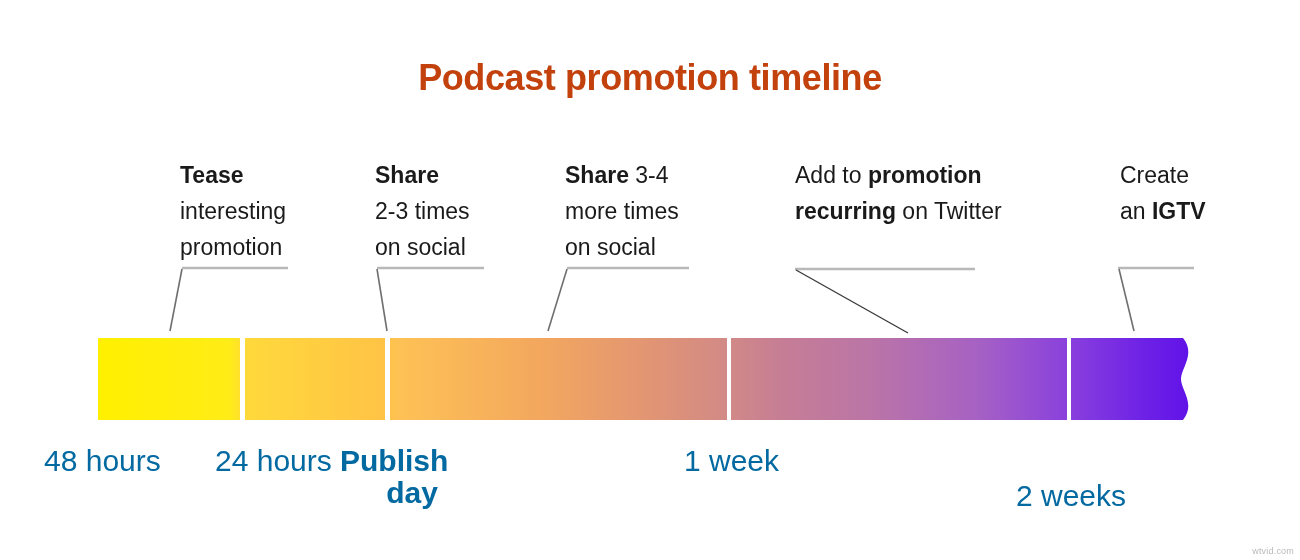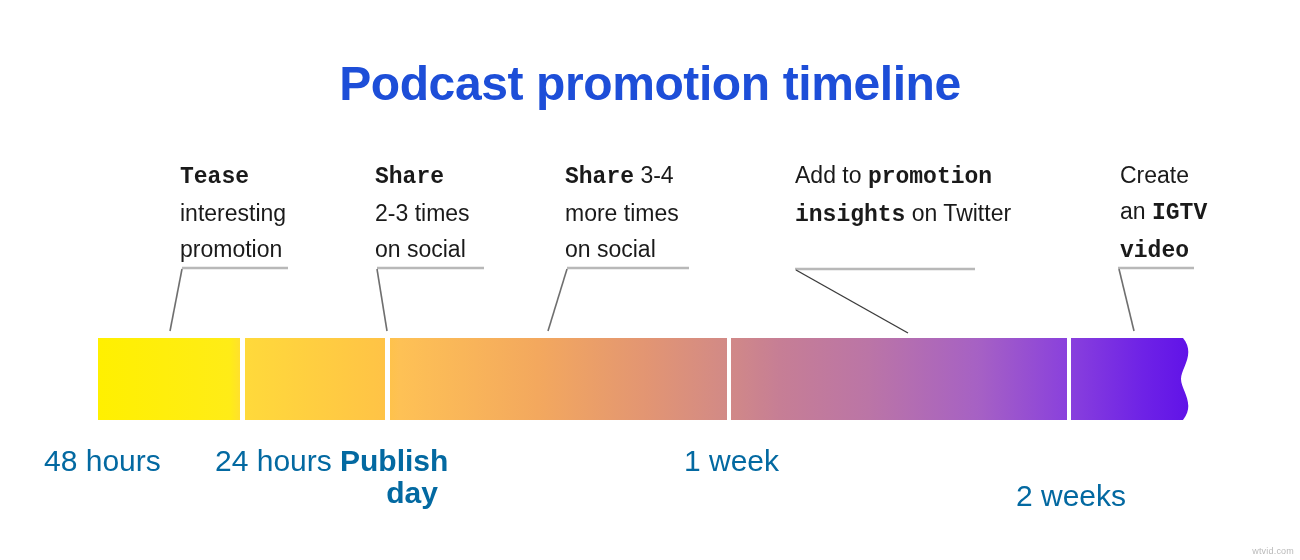--- a/index.html
+++ b/index.html
@@ -22,38 +22,37 @@
     inset: 0;
   }
 
   
   .title {
     position: absolute;
     top: 58px;
     left: 0;
     width: 1300px;
     text-align: center;
-    font-size: 48px;
+    font-size: 36px;
     font-weight: bold;
     letter-spacing: -0.4px;
-    color: #1d4ed8;
+    color: #c2410c;
     line-height: 1.1;
   }
 
   
   .annotation {
     position: absolute;
     font-size: 23px;
     line-height: 36px;
     color: #1a1a1a;
     font-weight: normal;
   }
   .annotation b {
     font-weight: bold;
-    font-family: Liberation Mono, monospace;
   }
 
   .ann-1 { left: 180px; top: 157px; width: 160px; }
   .ann-2 { left: 375px; top: 157px; width: 160px; }
   .ann-3 { left: 565px; top: 157px; width: 175px; }
   .ann-4 { left: 795px; top: 157px; width: 300px; }
   .ann-5 { left: 1120px; top: 157px; width: 140px; }
 
   
   .connectors {
@@ -125,27 +124,26 @@
   </div>
 
   <div class="annotation ann-3">
     <div><b>Share</b><span> 3-4</span></div>
     <div>more times</div>
     <div>on social</div>
   </div>
 
   <div class="annotation ann-4">
     <div><span>Add to </span><b>promotion</b></div>
-    <div><b>insights</b><span> on Twitter</span></div>
+    <div><b>recurring</b><span> on Twitter</span></div>
   </div>
 
   <div class="annotation ann-5">
     <div>Create</div>
     <div><span>an </span><b>IGTV</b></div>
-    <div><b>video</b></div>
   </div>
 
   <svg class="connectors" viewBox="0 0 1300 560">
 
     <g>
       <line x1="182" y1="268" x2="288" y2="268" stroke="#b8b8b8" stroke-width="2.4"></line>
       <line x1="182" y1="269" x2="170" y2="331" stroke="#6f6f6f" stroke-width="1.6"></line>
     </g>
 
     <g>

